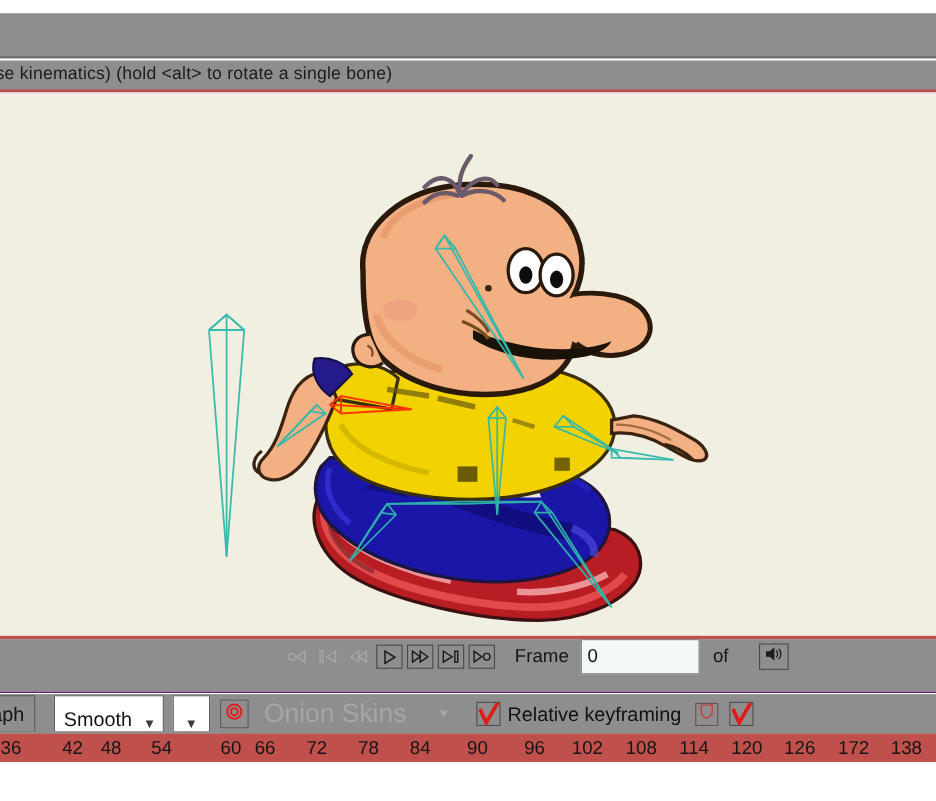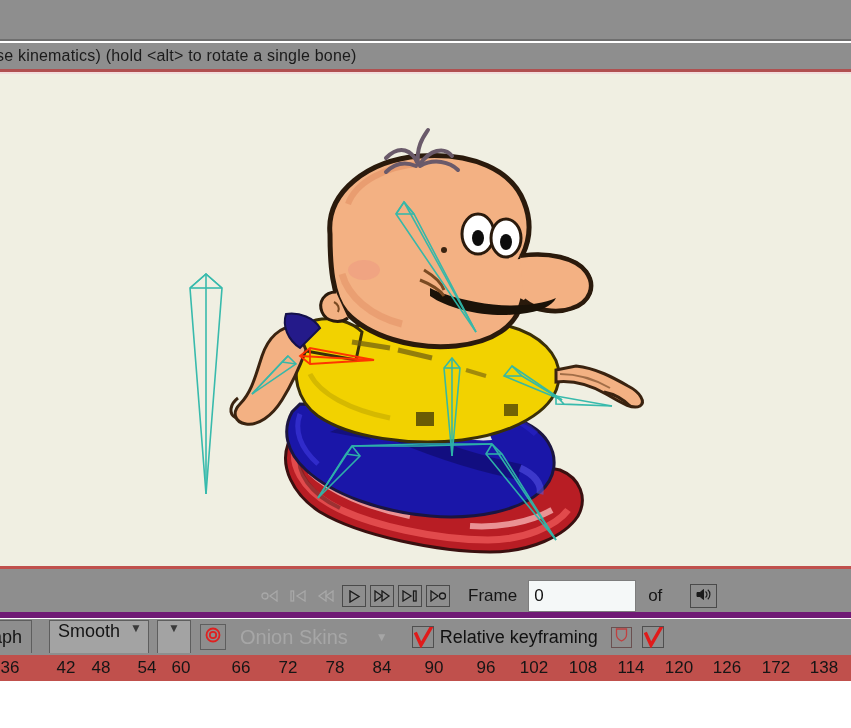--- a/index.html
+++ b/index.html
@@ -2,21 +2,21 @@
 <html><head>
 <meta charset="utf-8">
 <style>
   * { box-sizing: border-box; margin: 0; padding: 0; }
   html, body {
     width: 851px; height: 728px;
     background: #ffffff;
     font-family: "Liberation Sans", sans-serif;
     overflow: hidden;
   }
-  #app { position: relative; width: 851px; height: 620px; }
+  #app { position: relative; width: 851px; height: 620px; margin-top: 12px; }
 
   
   .top-bar {
     position: absolute; left: 0; top: 0; width: 851px; height: 41px;
     background: #8e8e8e;
     border-bottom: 2px solid #6f6f6f;
   }
 
   
   .hint-strip {
@@ -45,22 +45,22 @@
   .canvas svg { display: block; }
   .canvas-bottom-rule {
     position: absolute; left: 0; top: 566px; width: 851px; height: 3px;
     background: #c0504c;
   }
 
   
   .transport {
     position: absolute; left: 0; top: 569px; width: 851px; height: 49px;
     background: #8e8e8e;
-    border-bottom: 6px solid #701a75;
-    display: flex; align-items: flex-end;
+    border-bottom: 1px solid #701a75;
+    display: flex; align-items: flex-start;
   }
   .transport-inner {
     display: flex; align-items: center; gap: 4px; margin-left: 258px;
   }
   .tbtn {
     width: 24px; height: 22px;
     display: flex; align-items: center; justify-content: center;
     background: #8e8e8e;
     border: 1px solid #4a4a4a;
     color: #1b1b1b;
@@ -91,34 +91,34 @@
     background: #8e8e8e;
     display: flex; align-items: center;
   }
   .opt-btn {
     height: 34px; background: #8e8e8e; border: 1px solid #5e5e5e;
     display: flex; align-items: center; padding: 0 9px;
     font-size: 18px; color: #141414;
   }
   .graph-btn { width: 42px; margin-left: -10px; justify-content: flex-end; }
   .combo {
-    height: 34px; background: #a3a3a3; border: 1px solid #5e5e5e;
-    display: flex; align-items: flex-start; justify-content: space-between;
+    height: 34px; background: #ffffff; border: 1px solid #5e5e5e;
+    display: flex; align-items: flex-end; justify-content: space-between;
     font-size: 18px; color: #141414; padding: 0 8px;
   }
   .combo.smooth { width: 100px; margin-left: 17px; }
   .combo.mini { width: 34px; margin-left: 8px; justify-content: center; }
   .caret { font-size: 12px; color: #3a3a3a; margin-left: 10px; }
   .icon-btn {
     width: 26px; height: 26px; margin-left: 9px;
     border: 1px solid #5e5e5e; background: #8e8e8e;
     display: flex; align-items: center; justify-content: center;
   }
   .onion-label {
-    font-size: 20px; color: #a6a6a6; margin-left: 14px; white-space: nowrap;
+    font-size: 24px; color: #a6a6a6; margin-left: 14px; white-space: nowrap;
   }
   .onion-caret { font-size: 12px; color: #a6a6a6; margin-left: 28px; }
   .chk-wrap { display: flex; align-items: flex-end; margin-left: 24px; }
   .chk {
     width: 22px; height: 22px; background: #8e8e8e;
     border: 1px solid #4f4f4f; position: relative;
   }
   .chk svg { position: absolute; left: 1px; top: 0px; }
   .chk-label { font-size: 18px; color: #111; margin-left: 6px; white-space: nowrap; }
   .badge-btn {
@@ -432,21 +432,21 @@
       </div>
     </div>
   </div>
 
   <div class="ruler-shadow"></div>
   <div class="ruler" id="ruler">
       <span class="ruler-tick" style="left: 10px;">36</span>
       <span class="ruler-tick" style="left: 66px;">42</span>
       <span class="ruler-tick" style="left: 101px;">48</span>
       <span class="ruler-tick" style="left: 147px;">54</span>
-      <span class="ruler-tick" style="left: 181px;">60</span>
+      <span class="ruler-tick" style="left: 210px;">60</span>
       <span class="ruler-tick" style="left: 241px;">66</span>
       <span class="ruler-tick" style="left: 288px;">72</span>
       <span class="ruler-tick" style="left: 335px;">78</span>
       <span class="ruler-tick" style="left: 382px;">84</span>
       <span class="ruler-tick" style="left: 434px;">90</span>
       <span class="ruler-tick" style="left: 486px;">96</span>
       <span class="ruler-tick" style="left: 534px;">102</span>
       <span class="ruler-tick" style="left: 583px;">108</span>
       <span class="ruler-tick" style="left: 631px;">114</span>
       <span class="ruler-tick" style="left: 679px;">120</span>

